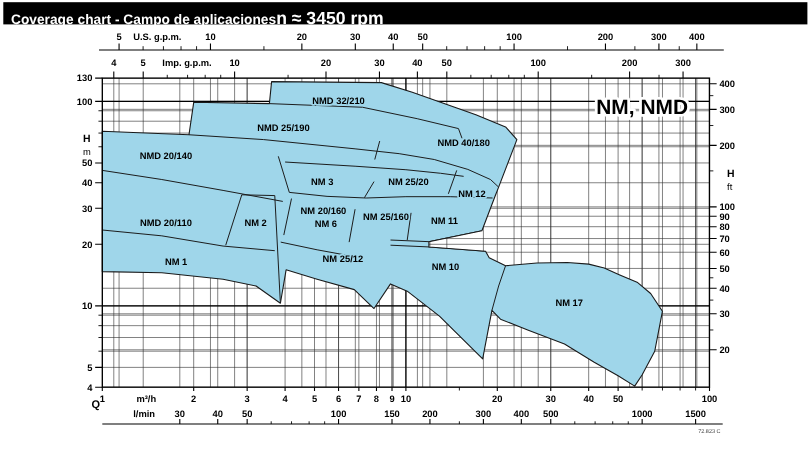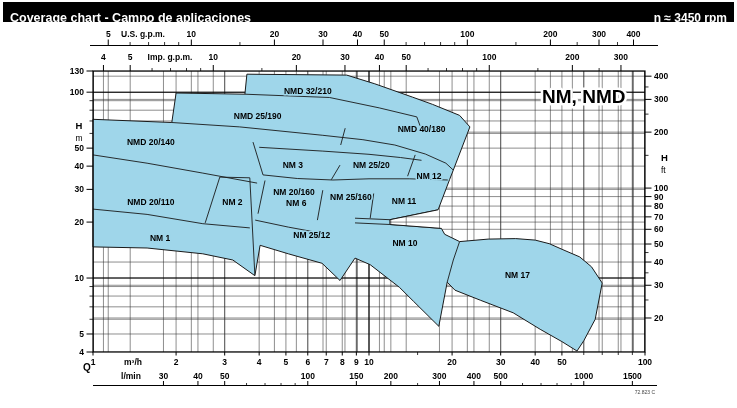--- a/index.html
+++ b/index.html
@@ -1,21 +1,21 @@
 <!DOCTYPE html>
 <html><head>
 <meta charset="utf-8">
 <style>
   html,body{margin:0;padding:0;background:#fff;}
   .page{position:relative;width:737px;height:408px;background:#fff;overflow:hidden;
         font-family:"Liberation Sans","DejaVu Sans",sans-serif;}
   .header{position:absolute;top:2px;left:3px;right:3px;height:19px;background:#000;color:#fff;
-          display:flex;align-items:center;justify-content:space-between;
+          display:flex;align-items:center;justify-content:flex-start;
           font-size:12.5px;font-weight:bold;padding:16px 7px;box-sizing:border-box;}
-  .header .rt{font-size:12px;}
+  .header .rt{font-size:16px;}
   svg{position:absolute;top:22px;left:0;}
   text{font-family:"Liberation Sans","DejaVu Sans",sans-serif;}
 </style>
 </head>
 <body>
 
 <div class="page">
   <div class="header">
     <span>Coverage chart - Campo de aplicaciones</span>
     <span class="rt">n ≈ 3450 rpm</span>

